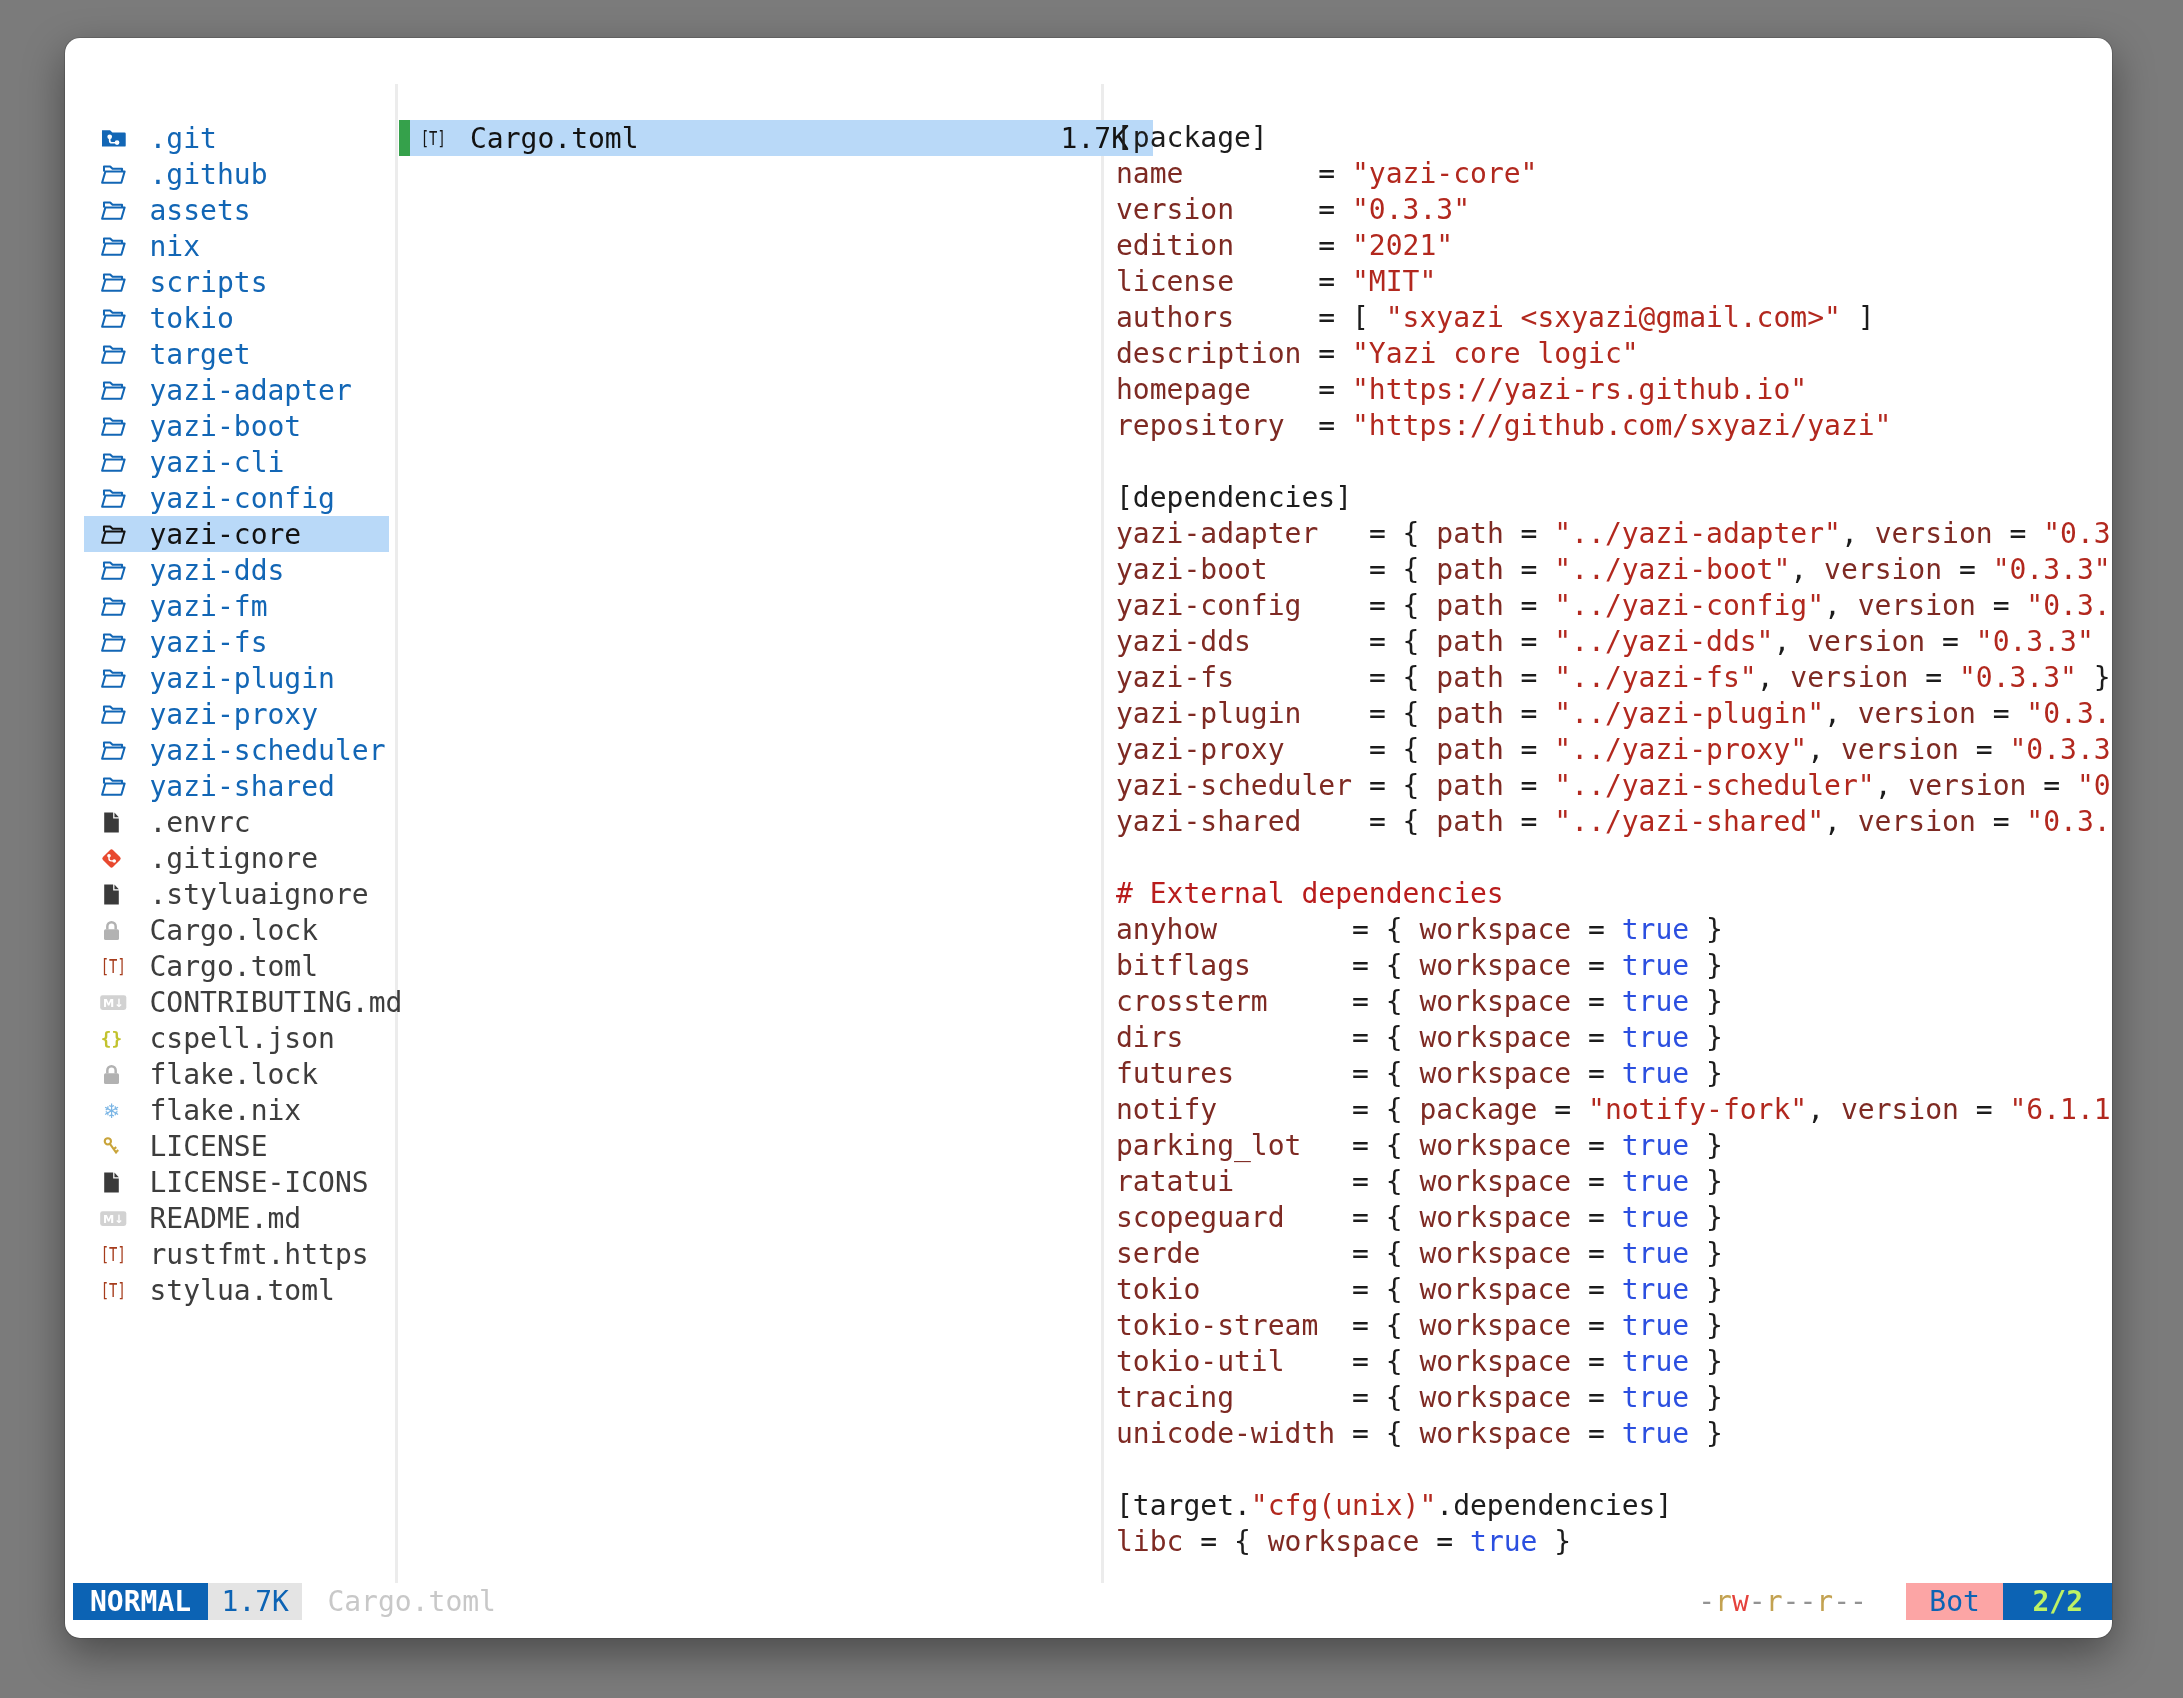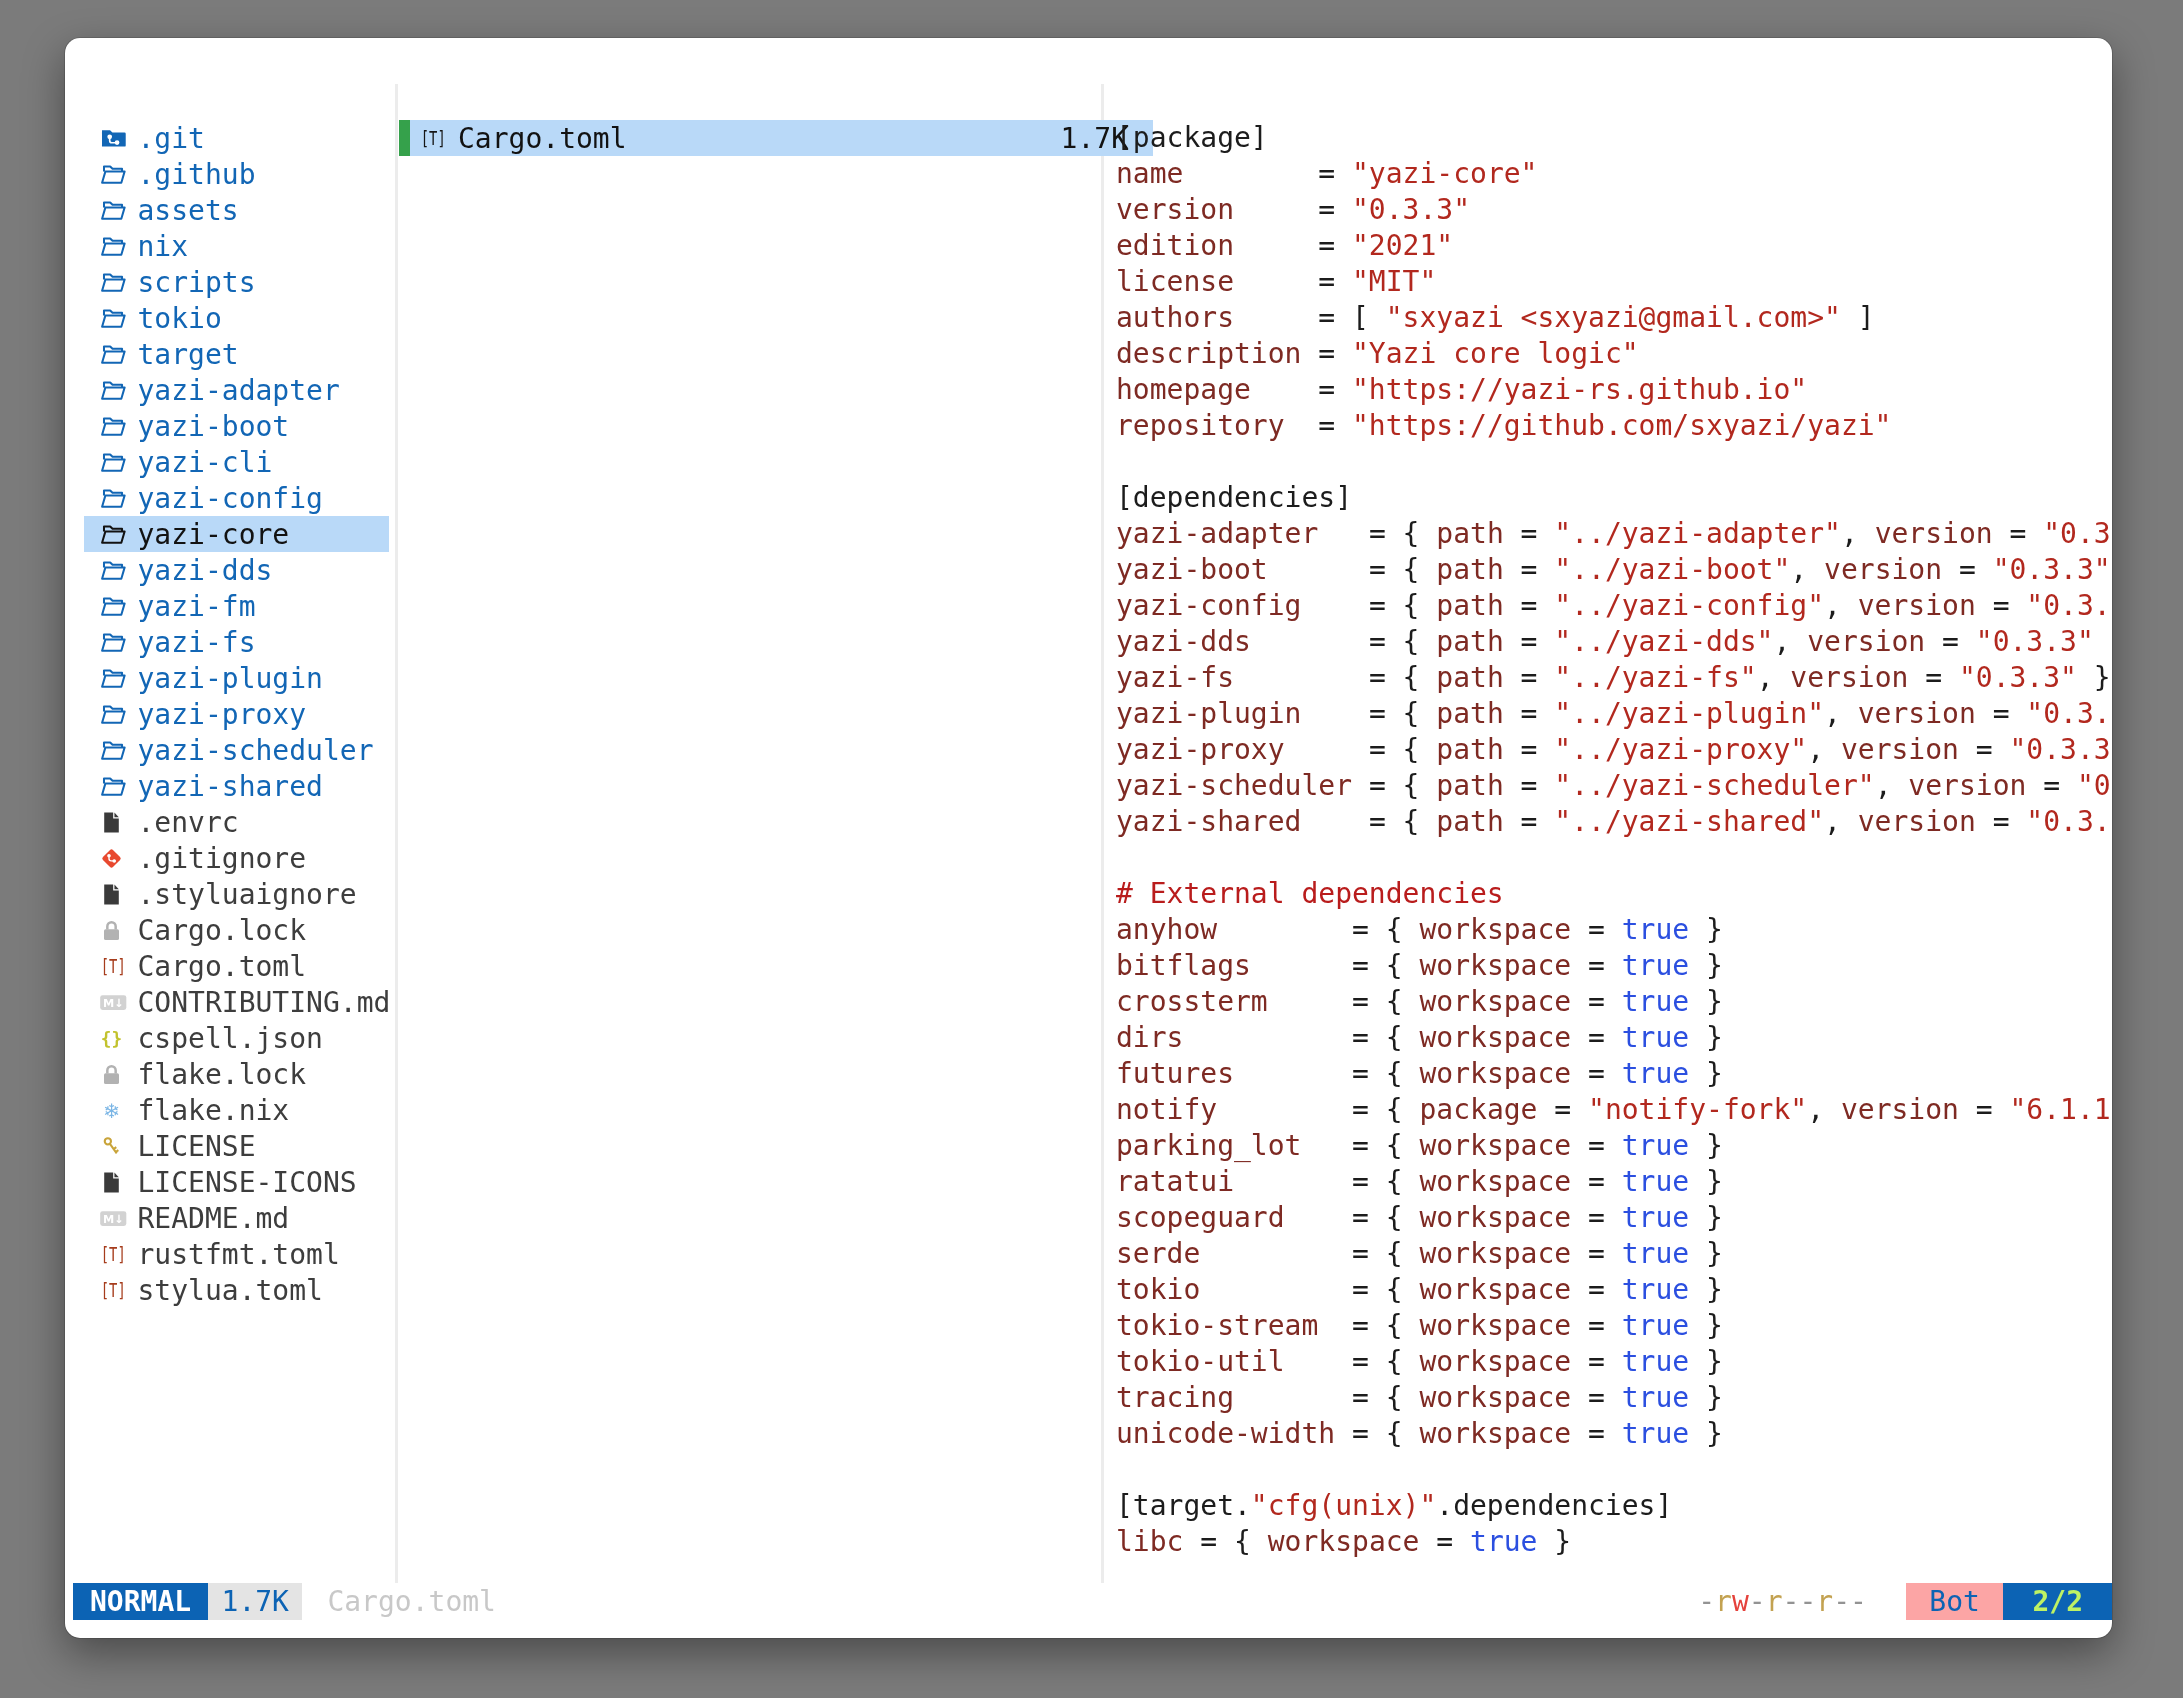--- a/index.html
+++ b/index.html
@@ -19,21 +19,21 @@
   .vsep.s1 { left:330px; }
   .vsep.s2 { left:1036px; }
 
   .pane { position:absolute; top:82px; font-size:28px; }
   .pane.sidebar { left:18.5px; width:305px; }
   .pane.middle  { left:334px; width:754px; }
   .pane.preview { left:1051px; width:997px; height:1460px; overflow:hidden;
                   line-height:36px; white-space:pre; }
 
   .row { height:36px; display:flex; align-items:center; padding-left:15px;
-         color:#3d3d3d; position:relative; cursor:default; }
+         color:#3d3d3d; position:relative; cursor:default;gap:12px; }
   .row .icon { width:39px; flex:none; display:flex; align-items:center; }
   .row .icon svg { display:block; }
   .row.folder { color:#1266b5; }
   .row.selected { background:#b9d9f8; color:#121212; }
   .row.selected .icon text { fill:#151515; }
   .row .label { white-space:pre; }
   .row .size { margin-left:auto; padding-right:25px; color:#121212; }
   .pane.middle .row { padding-left:20px; }
   .marker { position:absolute; left:0; top:0; bottom:0; width:11px; background:#35a14b; }
 
@@ -386,21 +386,21 @@
           </svg>
         </span>
         <span class="label">README.md</span>
       </div>
       <div class="row">
         <span class="icon">
           <svg viewBox="0 0 24 24" width="28.5" height="28.5" style="font-size:33px">
             <text x="12" y="17.5" text-anchor="middle" font-size="16" fill="#a63c1c" textLength="21" lengthAdjust="spacingAndGlyphs" font-family="DejaVu Sans Mono, monospace">[T]</text>
           </svg>
         </span>
-        <span class="label">rustfmt.toml</span>
+        <span class="label">rustfmt.https</span>
       </div>
       <div class="row">
         <span class="icon">
           <svg viewBox="0 0 24 24" width="28.5" height="28.5" style="font-size:33px">
             <text x="12" y="17.5" text-anchor="middle" font-size="16" fill="#a63c1c" textLength="21" lengthAdjust="spacingAndGlyphs" font-family="DejaVu Sans Mono, monospace">[T]</text>
           </svg>
         </span>
         <span class="label">stylua.toml</span>
       </div>
     </div>

